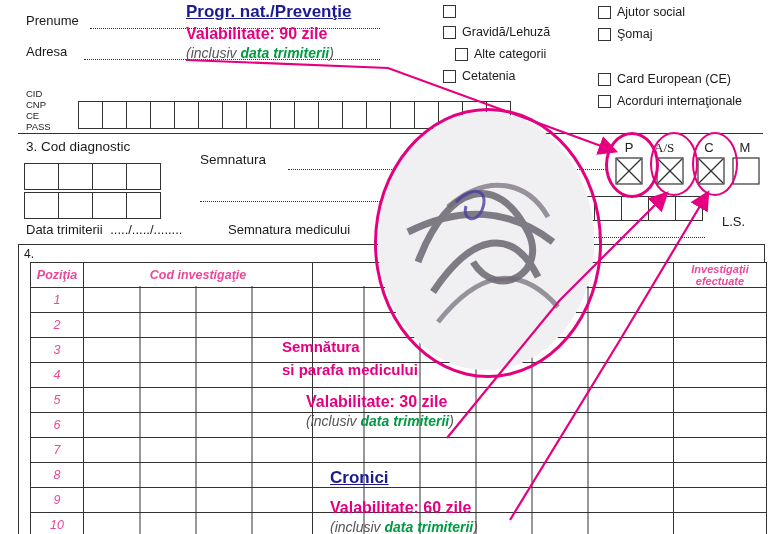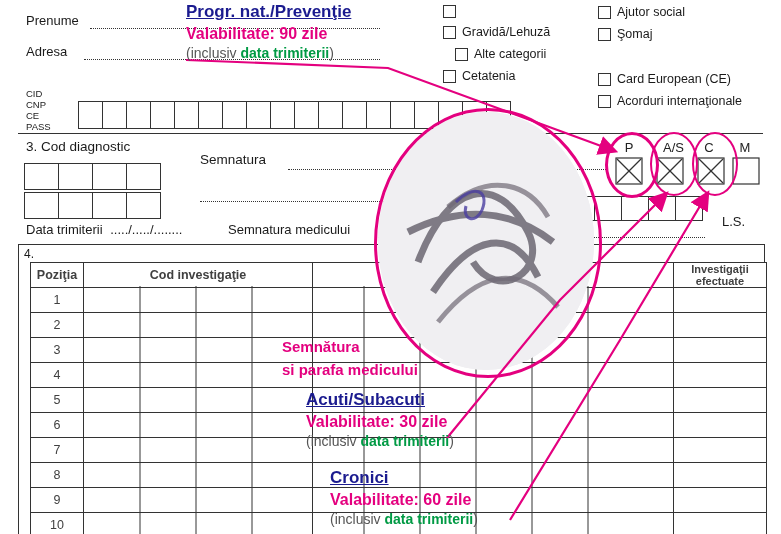--- a/index.html
+++ b/index.html
@@ -17,32 +17,32 @@
   .abs{position:absolute;}
   .lbl{font-size:13px;color:#1a1a1a;white-space:nowrap;}
   .dots{border-bottom:1px dotted #333;height:1px;}
   .cb{width:11px;height:11px;border:1px solid #333;display:inline-block;vertical-align:middle;background:#fff;}
   .cbrow{font-size:12.5px;color:#1a1a1a;white-space:nowrap;display:flex;align-items:center;gap:6px;}
 
   
   .ann-blue{color:#1b1b8f;font-weight:bold;font-size:17px;white-space:nowrap;}
   .ann-blue.u{text-decoration:underline;}
   .ann-pink{color:#e4007f;font-weight:bold;font-size:16px;white-space:nowrap;}
-  .ann-green{color:#009a44;font-weight:bold;font-size:14px;white-space:nowrap;}
+  .ann-green{color:#009a44;font-style:italic;font-weight:bold;font-size:14px;white-space:nowrap;}
   .ann-green .gray{color:#555;font-weight:normal;}
   .ann-pink-small{color:#e4007f;font-weight:bold;font-size:15px;white-space:nowrap;}
 
   
   .gridrow{display:flex;}
   .gridrow div{border:1px solid #333;margin-right:-1px;background:#fff;}
 
   
   table.inv{border-collapse:collapse;font-size:12px;}
   table.inv td,table.inv th{border:1px solid #333;padding:0;background:#fff;}
-  .cellnum{text-align:center;font-size:12.5px;color:#404040;}
+  .cellnum{text-align:center;font-size:12.5px;color:#ec4899;font-style:italic;}
 
   .ellipse{
     position:absolute;border:3px solid #e4007f;border-radius:50%;
   }
   .svg-layer{position:absolute;left:0;top:0;width:781px;height:534px;pointer-events:none;}
   .photo{
     position:absolute;border-radius:50%;overflow:hidden;
     background:#efeff1;
   }
 </style>
@@ -147,21 +147,21 @@
     <div style="width:26px;height:23px;"></div>
       <div style="width:26px;height:23px;"></div>
     <div style="width:26px;height:23px;"></div>
       <div style="width:26px;height:23px;"></div>
     <div style="width:26px;height:23px;"></div>
       <div style="width:26px;height:23px;"></div>
   </div>
 
   <div class="abs" style="left:618px;top:140px;font-size:13px;color:#222;display:flex;gap:14px;">
     <span style="width:22px;text-align:center;">P</span>
-    <span style="width:30px;text-align:right;">A/S</span>
+    <span style="width:30px;text-align:left;font-family:Liberation Serif, serif;">A/S</span>
     <span style="width:22px;text-align:center;">C</span>
     <span style="width:22px;text-align:center;">M</span>
   </div>
 
   <svg class="svg-layer">
 
     <rect x="616" y="158" width="26" height="26" fill="#fff" stroke="#333" stroke-width="1.2"></rect>
     <line x1="617" y1="159" x2="641" y2="183" stroke="#333" stroke-width="1.3"></line>
     <line x1="641" y1="159" x2="617" y2="183" stroke="#333" stroke-width="1.3"></line>
 
@@ -315,28 +315,27 @@
       <span class="gray">(inclusiv </span><span>data trimiterii</span><span class="gray">)</span>
     </div>
   </div>
 
   <div class="abs" style="left:282px;top:338px;">
     <div class="ann-pink-small">Semnătura</div>
     <div class="ann-pink-small" style="margin-top:6px;">si parafa medicului</div>
   </div>
 
   <div class="abs" style="left:306px;top:390px;">
-    <div class="ann-blue u">Acuti/Subacuti</div>
     <div class="ann-pink" style="margin-top:3px;">Valabilitate: 30 zile</div>
     <div class="ann-green" style="margin-top:2px;">
       <span class="gray">(inclusiv </span><span>data trimiterii</span><span class="gray">)</span>
     </div>
   </div>
 
   <div class="abs" style="left:330px;top:468px;">
     <div class="ann-blue u">Cronici</div>
-    <div class="ann-pink" style="margin-top:3px;">Valabilitate: 60 zile</div>
+    <div class="ann-pink" style="margin-top:11px;">Valabilitate: 60 zile</div>
     <div class="ann-green" style="margin-top:2px;">
       <span class="gray">(inclusiv </span><span>data trimiterii</span><span class="gray">)</span>
     </div>
   </div>
 
 </div>
 
 </body></html>

